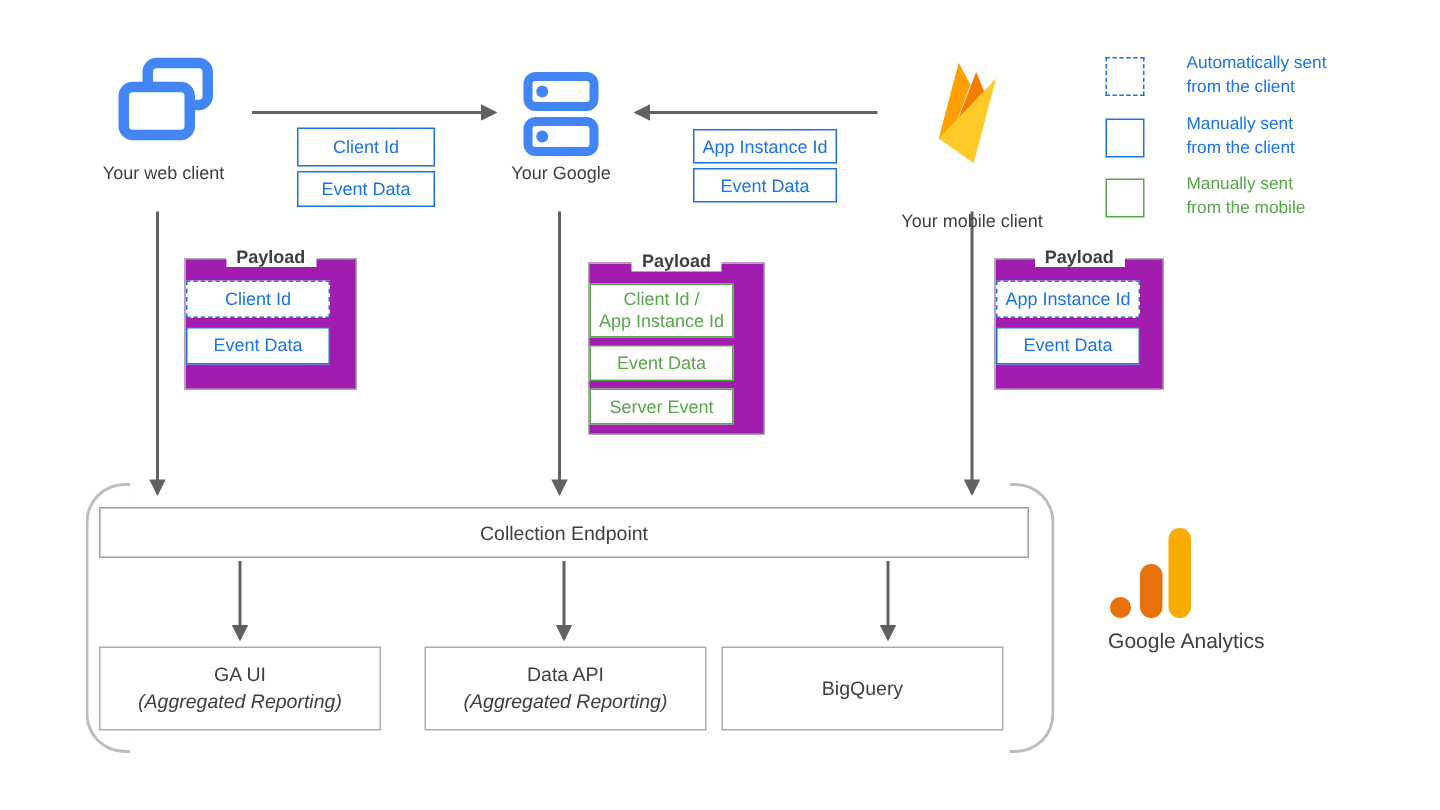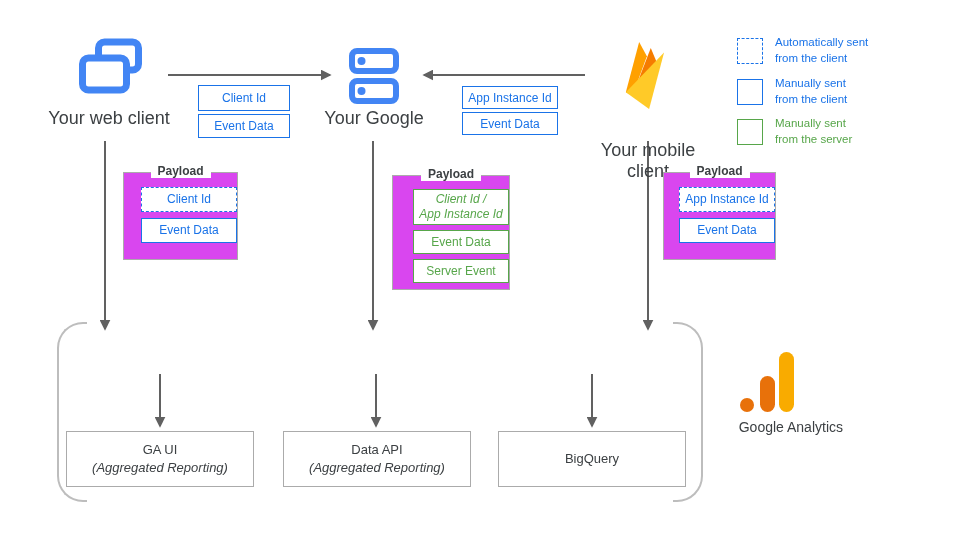--- a/index.html
+++ b/index.html
@@ -14,21 +14,21 @@
   }
   svg.overlay {
     position: absolute;
     left: 0; top: 0;
     width: 960px; height: 540px;
     pointer-events: none;
     z-index: 1;
   }
   .node-label {
     position: absolute;
-    font-size: 18px;
+    font-size: 12px;
     font-weight: 500;
     color: #3c4043;
     text-align: center;
     z-index: 2;
   }
   .icon-wrap { position: absolute; z-index: 2; }
 
   
   .param-box {
     position: absolute;
@@ -42,40 +42,40 @@
     justify-content: center;
     text-align: center;
     z-index: 2;
   }
 
   
   .legend-item {
     position: absolute;
     display: flex;
     align-items: center;
-    gap: 12px;
+    gap: 28px;
     z-index: 2;
   }
   .swatch { width: 26px; height: 26px; background: #fff; flex: 0 0 auto; }
   .swatch.dashed-blue { border: 1.6px dashed #1a73e8; }
   .swatch.solid-blue  { border: 1.6px solid #1a73e8; }
   .swatch.solid-green { border: 1.6px solid #57a64a; }
   .legend-text { font-size: 11.5px; font-weight: 500; line-height: 1.35; }
   .legend-text.blue  { color: #1a73e8; }
   .legend-text.green { color: #57a64a; }
   .legend-text span { display: block; }
 
   
   .payload {
     position: absolute;
     border: 1px solid #ababab;
-    background: #d946ef;
+    background: #a21caf;
     display: flex;
     flex-direction: column;
-    align-items: flex-end;
+    align-items: flex-start;
     gap: 6px;
     z-index: 2;
   }
   .payload .payload-title {
     position: absolute;
     top: -9px;
     left: 50%;
     transform: translateX(-50%);
     background: #ffffff;
     padding: 0 7px;
@@ -233,39 +233,39 @@
     <div class="swatch solid-blue"></div>
     <div class="legend-text blue">
       <span>Manually sent</span>
       <span>from the client</span>
     </div>
   </div>
   <div class="legend-item" style="left:737px; top:116px;">
     <div class="swatch solid-green"></div>
     <div class="legend-text green">
       <span>Manually sent</span>
-      <span>from the server</span>
+      <span>from the mobile</span>
     </div>
   </div>
 
   <div class="payload" style="left:123px; top:172px; width:115px; height:88px;">
     <span class="payload-title">Payload</span>
     <div class="spacer"></div>
     <div class="pitem dashed-blue">
       <span>Client Id</span>
     </div>
     <div class="pitem solid-blue">
       <span>Event Data</span>
     </div>
   </div>
 
   <div class="payload" style="left:392px; top:175px; width:118px; height:115px; gap:5px;">
     <span class="payload-title">Payload</span>
     <div class="spacer"></div>
-    <div class="pitem solid-green" style="min-height:34px;font-style:italic;">
+    <div class="pitem solid-green" style="min-height:34px;">
       <span>Client Id /</span>
       <span>App Instance Id</span>
     </div>
     <div class="pitem solid-green" style="min-height:24px;">
       <span>Event Data</span>
     </div>
     <div class="pitem solid-green" style="min-height:24px;">
       <span>Server Event</span>
     </div>
   </div>
@@ -277,30 +277,33 @@
       <span>App Instance Id</span>
     </div>
     <div class="pitem solid-blue">
       <span>Event Data</span>
     </div>
   </div>
 
   <div class="bracket-left"></div>
   <div class="bracket-right"></div>
 
+  <div class="endpoint-box">
+    <span>Collection Endpoint</span>
+  </div>
 
   <div class="output-box" style="left:66px;">
     <span class="title">GA UI</span>
     <span class="subtitle">(Aggregated Reporting)</span>
   </div>
   <div class="output-box" style="left:283px;">
     <span class="title">Data API</span>
     <span class="subtitle">(Aggregated Reporting)</span>
   </div>
-  <div class="output-box" style="left:498px;gap:17px;">
+  <div class="output-box" style="left:481px;gap:17px;">
     <span class="title">BigQuery</span>
   </div>
 
   <div class="icon-wrap" style="left:727px; top:345px;">
     <svg width="80" height="70" viewBox="0 0 80 70">
       <circle cx="20" cy="60" r="7" fill="#e8710a"></circle>
       <rect x="33" y="31" width="15" height="36" rx="7.5" fill="#e8710a"></rect>
       <rect x="52" y="7" width="15" height="60" rx="7.5" fill="#f9ab00"></rect>
     </svg>
   </div>

